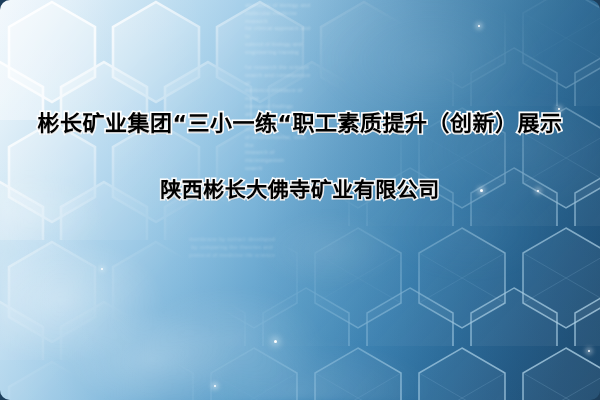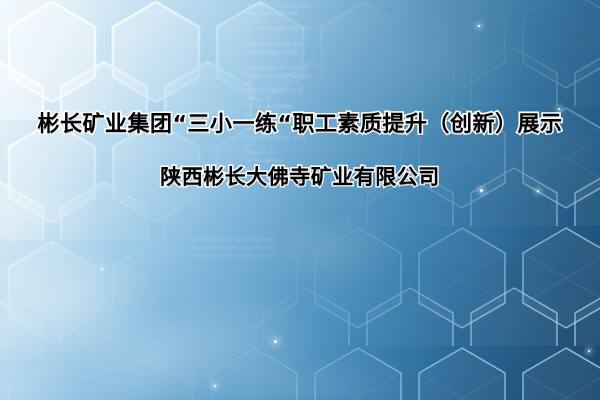--- a/index.html
+++ b/index.html
@@ -8,20 +8,21 @@
     padding: 0;
     background: #1d3f5c;
   }
   #stage {
     position: relative;
     width: 600px;
     height: 400px;
     overflow: hidden;
     font-family: "DejaVu Sans", "Liberation Sans", sans-serif;
     user-select: none;
+    border-radius: 10px;
   }
 
   
   .layer {
     position: absolute;
     inset: 0;
     pointer-events: none;
   }
 
   
@@ -132,21 +133,21 @@
   #main-title {
     margin-top: 16px;
     font-size: 64px;
     letter-spacing: 3px;
     -webkit-text-stroke: 7px #ffffff;
     paint-order: stroke fill;
     text-shadow: 0 2px 3px rgba(0,0,0,0.28);
   }
 
   #footer-title {
-    margin-top: 23px;
+    margin-top: 36px;
     font-size: 21px;
     letter-spacing: 0.5px;
     -webkit-text-stroke: 3px #ffffff;
     paint-order: stroke fill;
     text-shadow: 0 1px 2px rgba(0,0,0,0.25);
     text-align: center;
   }
 </style>
 </head>
 <body>

